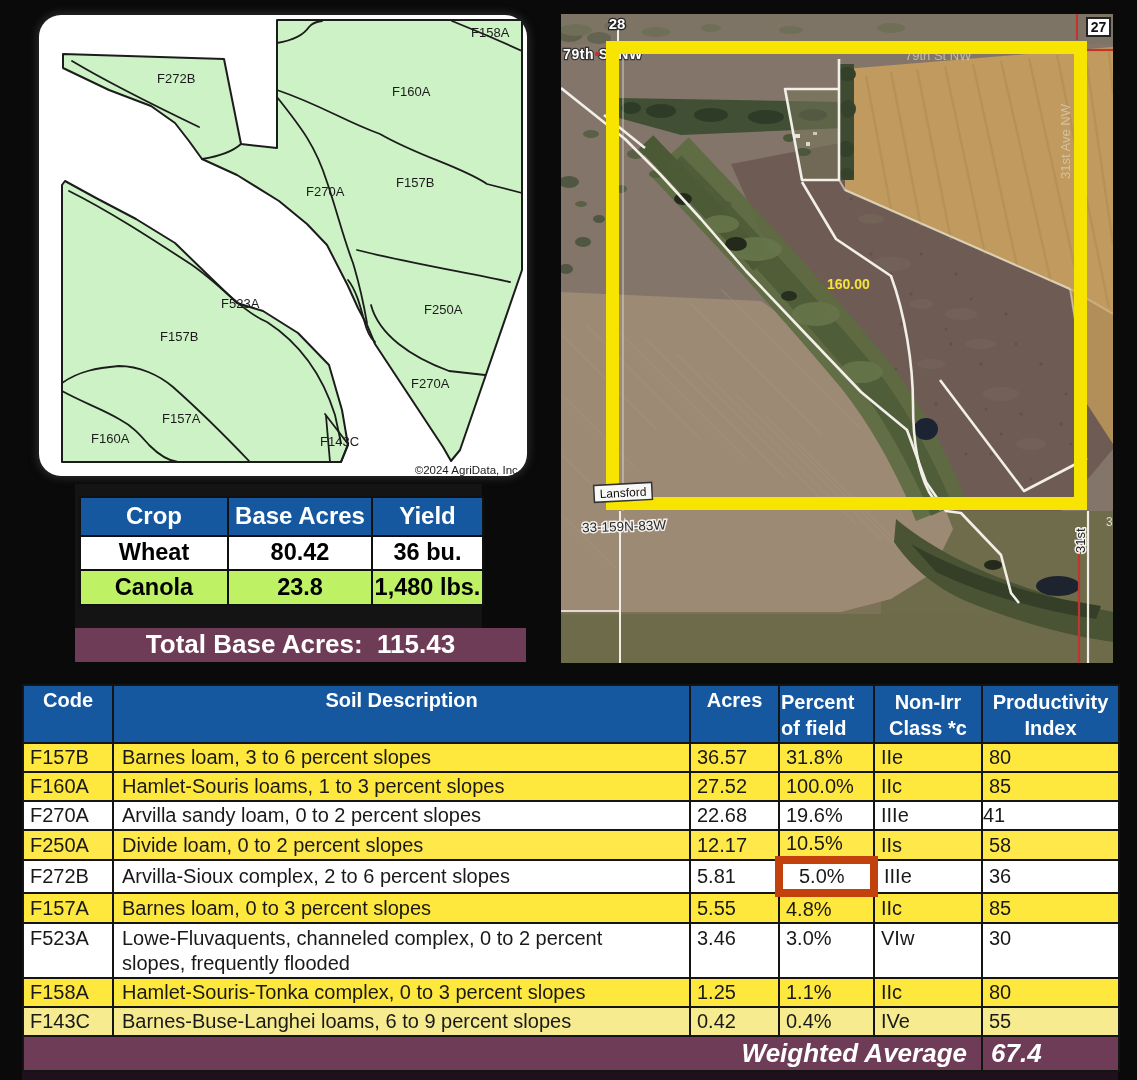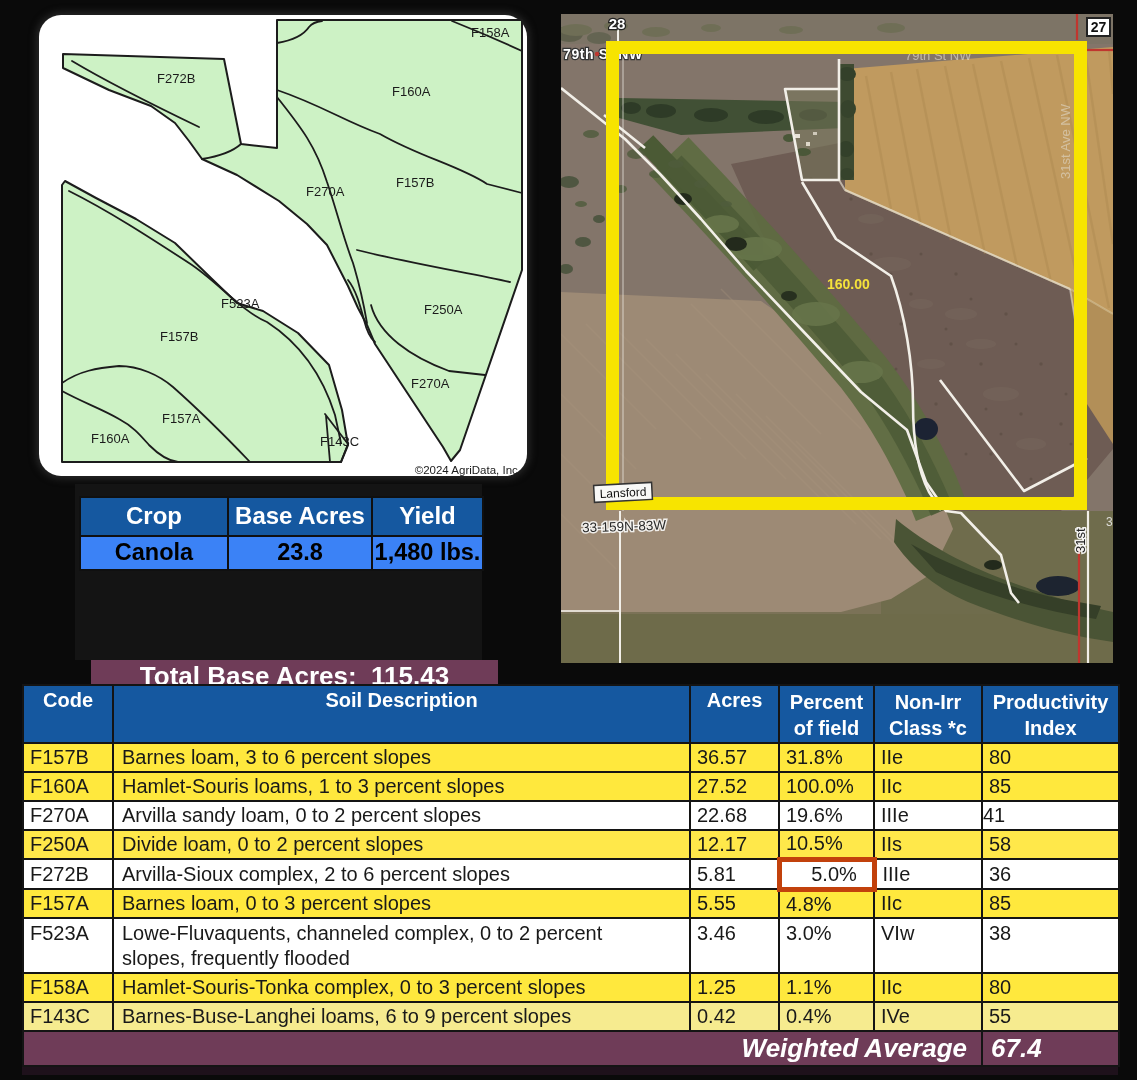--- a/index.html
+++ b/index.html
@@ -88,31 +88,36 @@
           <col style="width:111px">
         </colgroup>
 
       <tbody>
           <tr style="height:38.5px;background:#1558a0;color:#fff;font-weight:bold;font-size:24px;">
         <td style="border:2.5px solid #101010;text-align:center;">Crop</td>
         <td style="border:2.5px solid #101010;text-align:center;">Base Acres</td>
         <td style="border:2.5px solid #101010;text-align:center;">Yield</td>
       </tr>
 
-
-
-      <tr style="height:34.7px;background:#3b82f6;font-weight:bold;font-size:23.5px;">
+      <tr style="height:34.7px;background:#fff;font-weight:bold;font-size:23.5px;">
+        <td style="border:2.5px solid #101010;text-align:center;">Wheat</td>
+        <td style="border:2.5px solid #101010;text-align:center;">80.42</td>
+        <td style="border:2.5px solid #101010;text-align:center;">36 bu.</td>
+      </tr>
+
+
+      <tr style="height:34.7px;background:#bef264;font-weight:bold;font-size:23.5px;">
         <td style="border:2.5px solid #101010;text-align:center;">Canola</td>
         <td style="border:2.5px solid #101010;text-align:center;">23.8</td>
         <td style="border:2.5px solid #101010;text-align:center;">1,480 lbs.</td>
       </tr>
     </tbody>
       </table>
 
-    <div style="position:absolute;left:16px;top:144px;width:407px;height:34px;background:#6f3c58;color:#fff;font-weight:bold;font-size:26px;text-align:center;line-height:33px;margin-top:32px;">Total Base Acres:&nbsp; 115.43</div>
+    <div style="position:absolute;left:0;top:144px;width:451px;height:34px;background:#6f3c58;color:#fff;font-weight:bold;font-size:26px;text-align:center;line-height:33px;">Total Base Acres:&nbsp; 115.43</div>
   </div>
 
   <div class="abs" id="photo" style="left:561px;top:14px;width:552px;height:649px;background:#83746a;overflow:hidden;">
   <svg width="552" height="649" viewBox="0 0 552 649" style="position:absolute;left:0;top:0;">
 
     <rect x="0" y="0" width="552" height="649" fill="#83756a"></rect>
 
     <rect x="0" y="0" width="552" height="30" fill="#7d7466"></rect>
 
     <path d="M170,150 L284,128 L284,176 L509,275 L552,300 L552,435 L500,497 L330,497 L250,330 Z" fill="#6e5c54"></path>
@@ -347,21 +352,21 @@
           <col style="width:95px">
           <col style="width:108px">
           <col style="width:137px">
         </colgroup>
 
       <tbody>
           <tr style="background:#1558a0;color:#fff;font-weight:bold;height:56px;vertical-align:top;">
         <td style="border:2px solid #141414;text-align:center;padding-top:3px;">Code</td>
         <td style="border:2px solid #141414;text-align:center;padding-top:3px;">Soil Description</td>
         <td style="border:2px solid #141414;text-align:center;padding-top:3px;">Acres</td>
-        <td style="border:2px solid #141414;text-align:center;padding-top:3px;line-height:26px;">Percent<br>of field</td>
+        <td style="border:2px solid #141414;text-align:left;padding-top:3px;line-height:26px;">Percent<br>of field</td>
         <td style="border:2px solid #141414;text-align:center;padding-top:3px;line-height:26px;">Non-Irr<br>Class *c</td>
         <td style="border:2px solid #141414;text-align:center;padding-top:3px;line-height:26px;">Productivity<br>Index</td>
       </tr>
 
       <tr style="background:#ffe83d;height:29px;">
         <td style="border:2px solid #141414;padding-left:6px;">F157B</td>
         <td style="border:2px solid #141414;padding-left:8px;">Barnes loam, 3 to 6 percent slopes</td>
         <td style="border:2px solid #141414;padding-left:6px;">36.57</td>
         <td style="border:2px solid #141414;padding-left:6px;">31.8%</td>
         <td style="border:2px solid #141414;padding-left:6px;">IIe</td>
@@ -392,41 +397,41 @@
         <td style="border:2px solid #141414;padding-left:6px;">12.17</td>
         <td style="border:2px solid #141414;padding-left:6px;">10.5%</td>
         <td style="border:2px solid #141414;padding-left:6px;">IIs</td>
         <td style="border:2px solid #141414;padding-left:6px;">58</td>
       </tr>
 
       <tr style="background:#ffffff;height:29px;">
         <td style="border:2px solid #141414;padding-left:6px;">F272B</td>
         <td style="border:2px solid #141414;padding-left:8px;">Arvilla-Sioux complex, 2 to 6 percent slopes</td>
         <td style="border:2px solid #141414;padding-left:6px;">5.81</td>
-        <td style="border:5px solid #c2410c;padding-left:16px;text-align:center;">5.0%</td>
+        <td style="border:8px solid #c2410c;padding-left:16px;">5.0%</td>
         <td style="border:2px solid #141414;padding-left:6px;">IIIe</td>
         <td style="border:2px solid #141414;padding-left:6px;">36</td>
       </tr>
 
       <tr style="background:#ffe83d;height:29px;">
         <td style="border:2px solid #141414;padding-left:6px;">F157A</td>
         <td style="border:2px solid #141414;padding-left:8px;">Barnes loam, 0 to 3 percent slopes</td>
         <td style="border:2px solid #141414;padding-left:6px;">5.55</td>
         <td style="border:2px solid #141414;padding-left:6px;">4.8%</td>
         <td style="border:2px solid #141414;padding-left:6px;">IIc</td>
         <td style="border:2px solid #141414;padding-left:6px;">85</td>
       </tr>
 
       <tr style="background:#ffffff;height:53px;">
         <td style="border:2px solid #141414;padding-left:6px;vertical-align:top;padding-top:3px;">F523A</td>
         <td style="border:2px solid #141414;padding-left:8px;vertical-align:top;padding-top:2px;line-height:25px;">Lowe-Fluvaquents, channeled complex, 0 to 2 percent<br>slopes, frequently flooded</td>
         <td style="border:2px solid #141414;padding-left:6px;vertical-align:top;padding-top:3px;">3.46</td>
         <td style="border:2px solid #141414;padding-left:6px;vertical-align:top;padding-top:3px;">3.0%</td>
         <td style="border:2px solid #141414;padding-left:6px;vertical-align:top;padding-top:3px;">VIw</td>
-        <td style="border:2px solid #141414;padding-left:6px;vertical-align:top;padding-top:3px;">38</td>
+        <td style="border:2px solid #141414;padding-left:6px;vertical-align:top;padding-top:3px;">30</td>
       </tr>
 
       <tr style="background:#ffe83d;height:29px;">
         <td style="border:2px solid #141414;padding-left:6px;">F158A</td>
         <td style="border:2px solid #141414;padding-left:8px;">Hamlet-Souris-Tonka complex, 0 to 3 percent slopes</td>
         <td style="border:2px solid #141414;padding-left:6px;">1.25</td>
         <td style="border:2px solid #141414;padding-left:6px;">1.1%</td>
         <td style="border:2px solid #141414;padding-left:6px;">IIc</td>
         <td style="border:2px solid #141414;padding-left:6px;">80</td>
       </tr>

